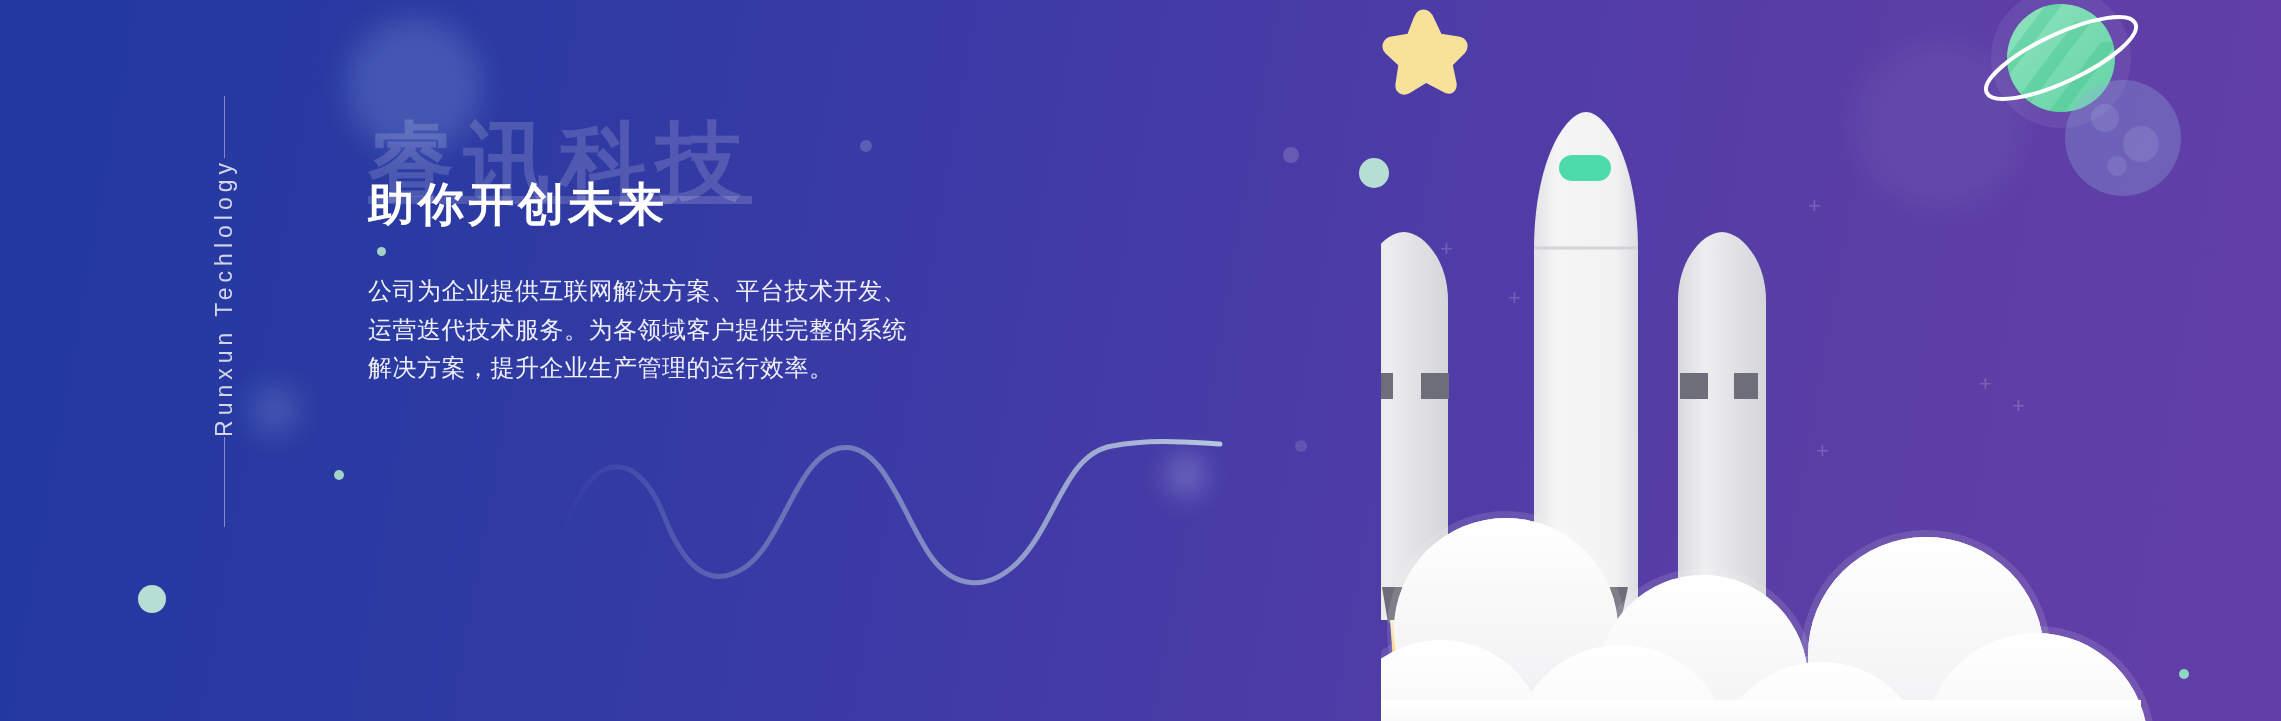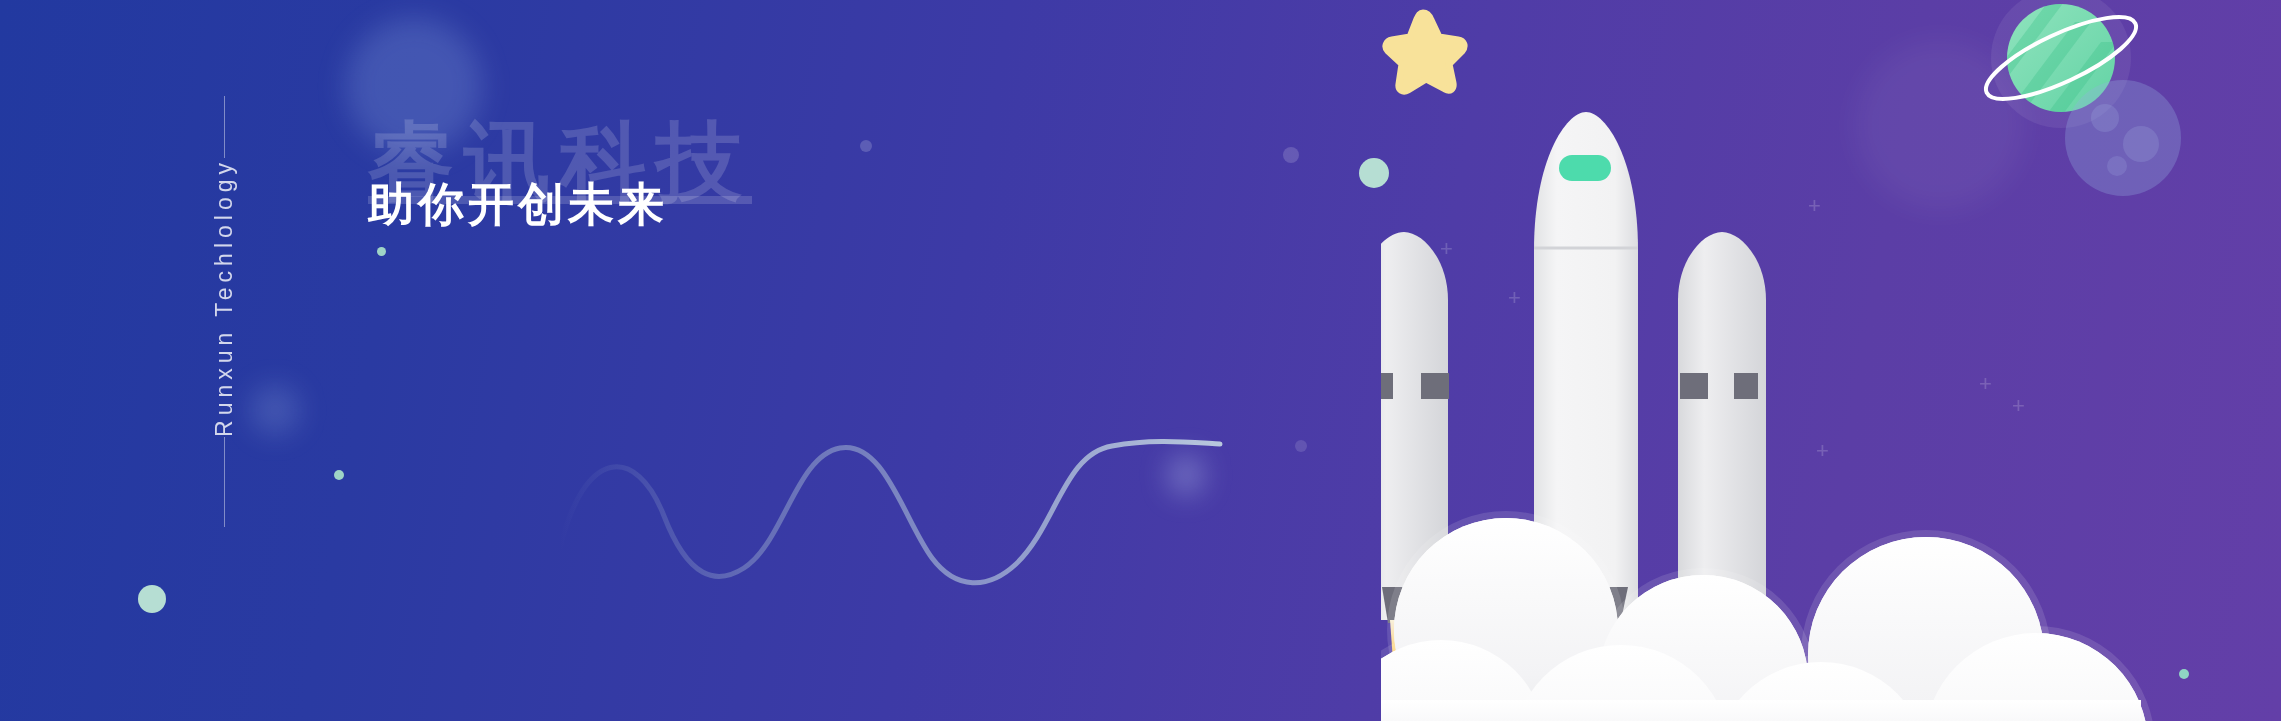--- a/index.html
+++ b/index.html
@@ -169,20 +169,21 @@
     <div class="vline top"></div>
     <div class="vtext">
       <span>Runxun Techlology</span>
     </div>
     <div class="vline bottom"></div>
   </div>
 
   <div class="copy">
     <div class="watermark">睿讯科技</div>
     <h1 class="headline">助你开创未来</h1>
+    <p class="desc">公司为企业提供互联网解决方案、平台技术开发、运营迭代技术服务。为各领域客户提供完整的系统解决方案，提升企业生产管理的运行效率。</p>
   </div>
 
   <svg class="wave" viewBox="0 0 340 200" preserveAspectRatio="none" style="width:680px;height:200px;">
     <defs>
       <linearGradient id="waveGrad" x1="0" y1="0" x2="1" y2="0">
         <stop offset="0%" stop-color="#a8bcd2" stop-opacity="0"></stop>
         <stop offset="28%" stop-color="#a8bcd2" stop-opacity="0.38"></stop>
         <stop offset="62%" stop-color="#b4c8dc" stop-opacity="0.62"></stop>
         <stop offset="100%" stop-color="#c2d4e2" stop-opacity="0.92"></stop>
       </linearGradient>

